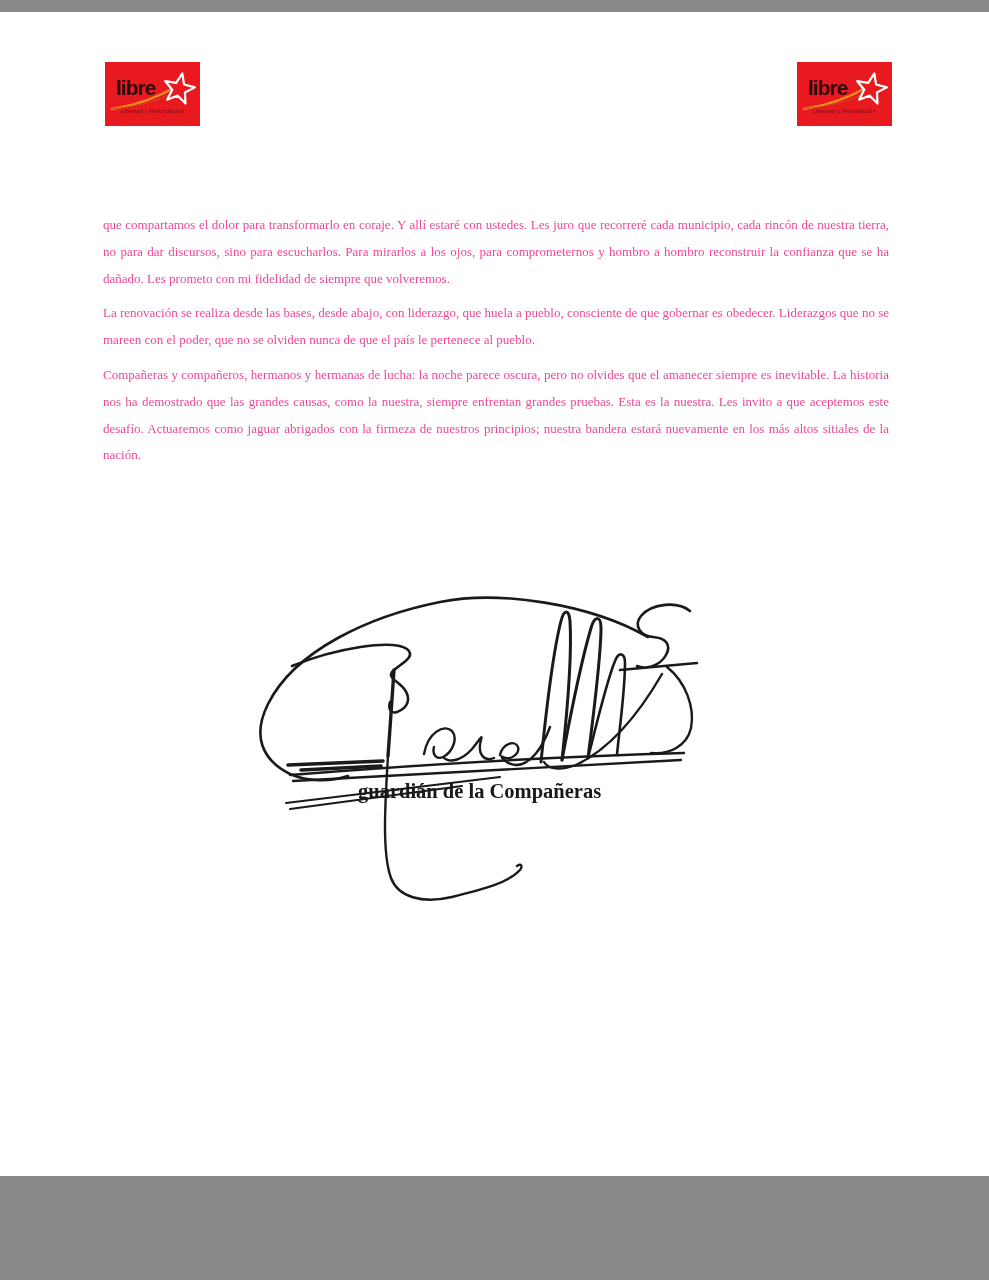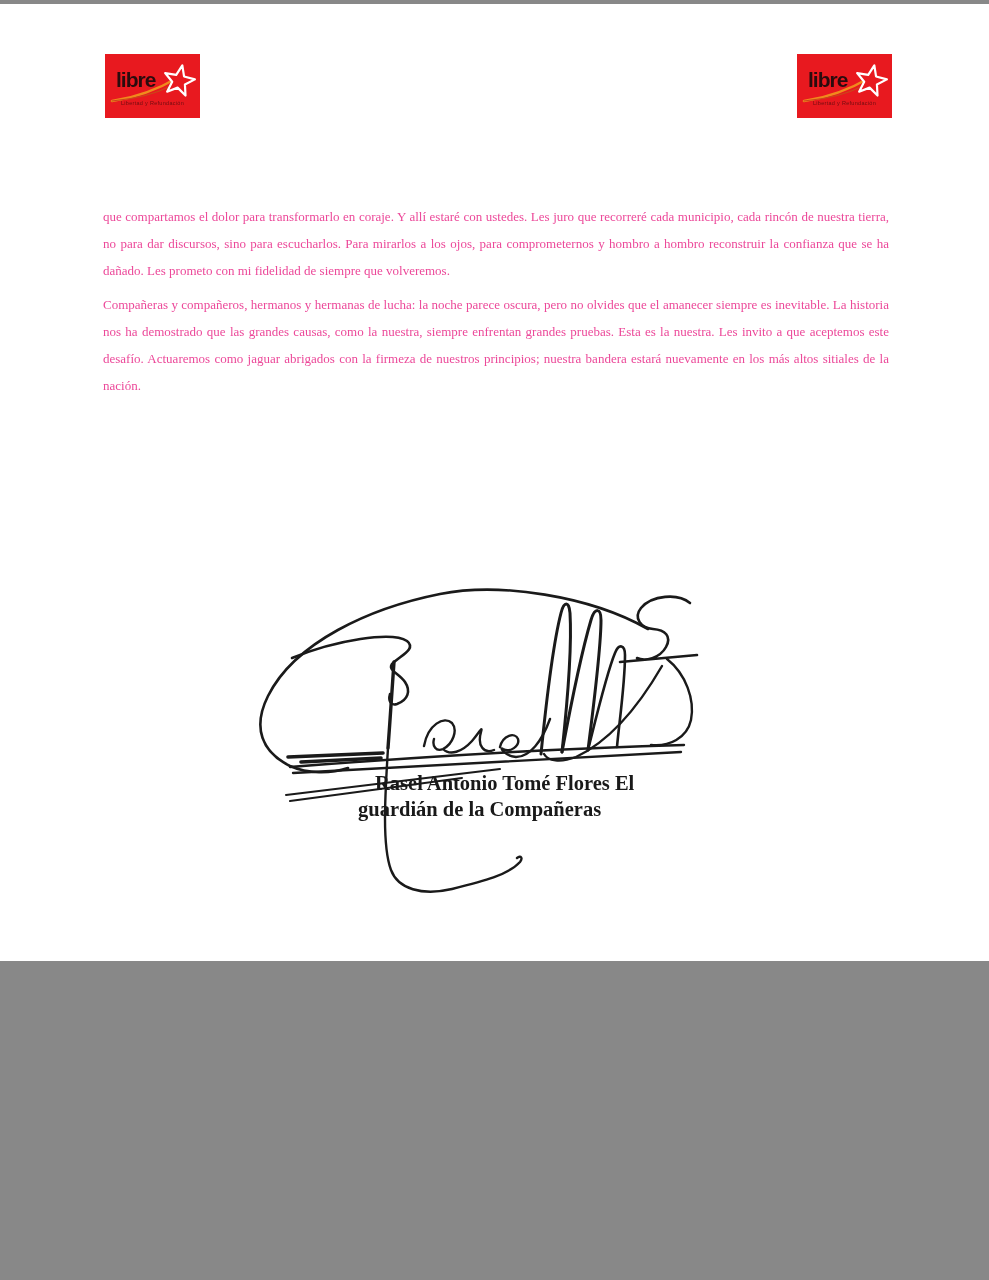--- a/index.html
+++ b/index.html
@@ -1,20 +1,20 @@
 <!DOCTYPE html>
 <html><head>
 <meta charset="utf-8">
 <style>
   html,body{margin:0;padding:0;background:#888;}
   .page{
     position:relative;
-    width:989px;height:957px;
+    width:989px;height:1164px;
     background:#ffffff;
-    margin:4px auto;
+    margin:12px auto;
     overflow:hidden;
     font-family:"Liberation Serif", serif;
   }
   
   .logo{
     position:absolute;
     width:95px;height:64px;
     background:#e8191f;
     overflow:hidden;
   }
@@ -88,20 +88,21 @@
       <g transform="translate(74,27) rotate(12)">
         <polygon points="0,-16 4,-5.5 15.2,-4.9 6.5,2.1 9.4,12.9 0,6.8 -9.4,12.9 -6.5,2.1 -15.2,-4.9 -4,-5.5" fill="#e8191f" stroke="#ffffff" stroke-width="2.2" stroke-linejoin="round"></polygon>
       </g>
     </svg>
     <span class="brand">libre</span>
     <span class="tagline">Libertad y Refundación</span>
   </div>
 
   <div class="letter-body">
     <p>que compartamos el dolor para transformarlo en coraje. Y allí estaré con ustedes. Les juro que recorreré cada municipio, cada rincón de nuestra tierra, no para dar discursos, sino para escucharlos. Para mirarlos a los ojos, para comprometernos y hombro a hombro reconstruir la confianza que se ha dañado. Les prometo con mi fidelidad de siempre que volveremos.</p>
+    <p>La renovación se realiza desde las bases, desde abajo, con liderazgo, que huela a pueblo, consciente de que gobernar es obedecer. Liderazgos que no se mareen con el poder, que no se olviden nunca de que el país le pertenece al pueblo.</p>
     <p>Compañeras y compañeros, hermanos y hermanas de lucha: la noche parece oscura, pero no olvides que el amanecer siempre es inevitable. La historia nos ha demostrado que las grandes causas, como la nuestra, siempre enfrentan grandes pruebas. Esta es la nuestra. Les invito a que aceptemos este desafío. Actuaremos como jaguar abrigados con la firmeza de nuestros principios; nuestra bandera estará nuevamente en los más altos sitiales de la nación.</p>
   </div>
 
   <svg class="signature-svg" width="500" height="360" viewBox="240 555 500 360" fill="none" stroke="#1a1a1a" stroke-linecap="round" stroke-linejoin="round">
 
     <path stroke-width="2.6" d="M 648,625 C 590,592 500,578 440,590 C 370,604 295,638 268,692 C 252,724 262,748 290,762 C 308,770 330,770 348,764"></path>
 
     <path stroke-width="2.6" d="M 292,654 C 336,636 392,627 407,637 C 417,645 400,652 393,659 C 386,666 399,669 405,678 C 411,687 408,696 397,700 C 391,702 388,697 390,690"></path>
 
     <path stroke-width="3.4" d="M 394,658 C 392,690 390,716 388,744"></path>
@@ -120,17 +121,16 @@
 
     <path stroke-width="2.4" d="M 667,655 C 686,670 695,696 691,716 C 687,734 669,743 651,741"></path>
 
     <path stroke-width="2.4" d="M 290,763 C 430,752 570,744 684,741 M 293,769 C 435,761 575,753 681,748"></path>
     <path stroke-width="3.6" d="M 288,753 L 383,749 M 301,758 L 381,754"></path>
 
     <path stroke-width="2" d="M 286,791 L 500,765 M 290,797 L 462,774"></path>
   </svg>
 
   <div class="sig-name-block">
-    <div class="line1">Rasel Antonio Tomé Flores El</div>
     <div class="line2">guardián de la Compañeras</div>
   </div>
 
 </div>
 
 </body></html>

